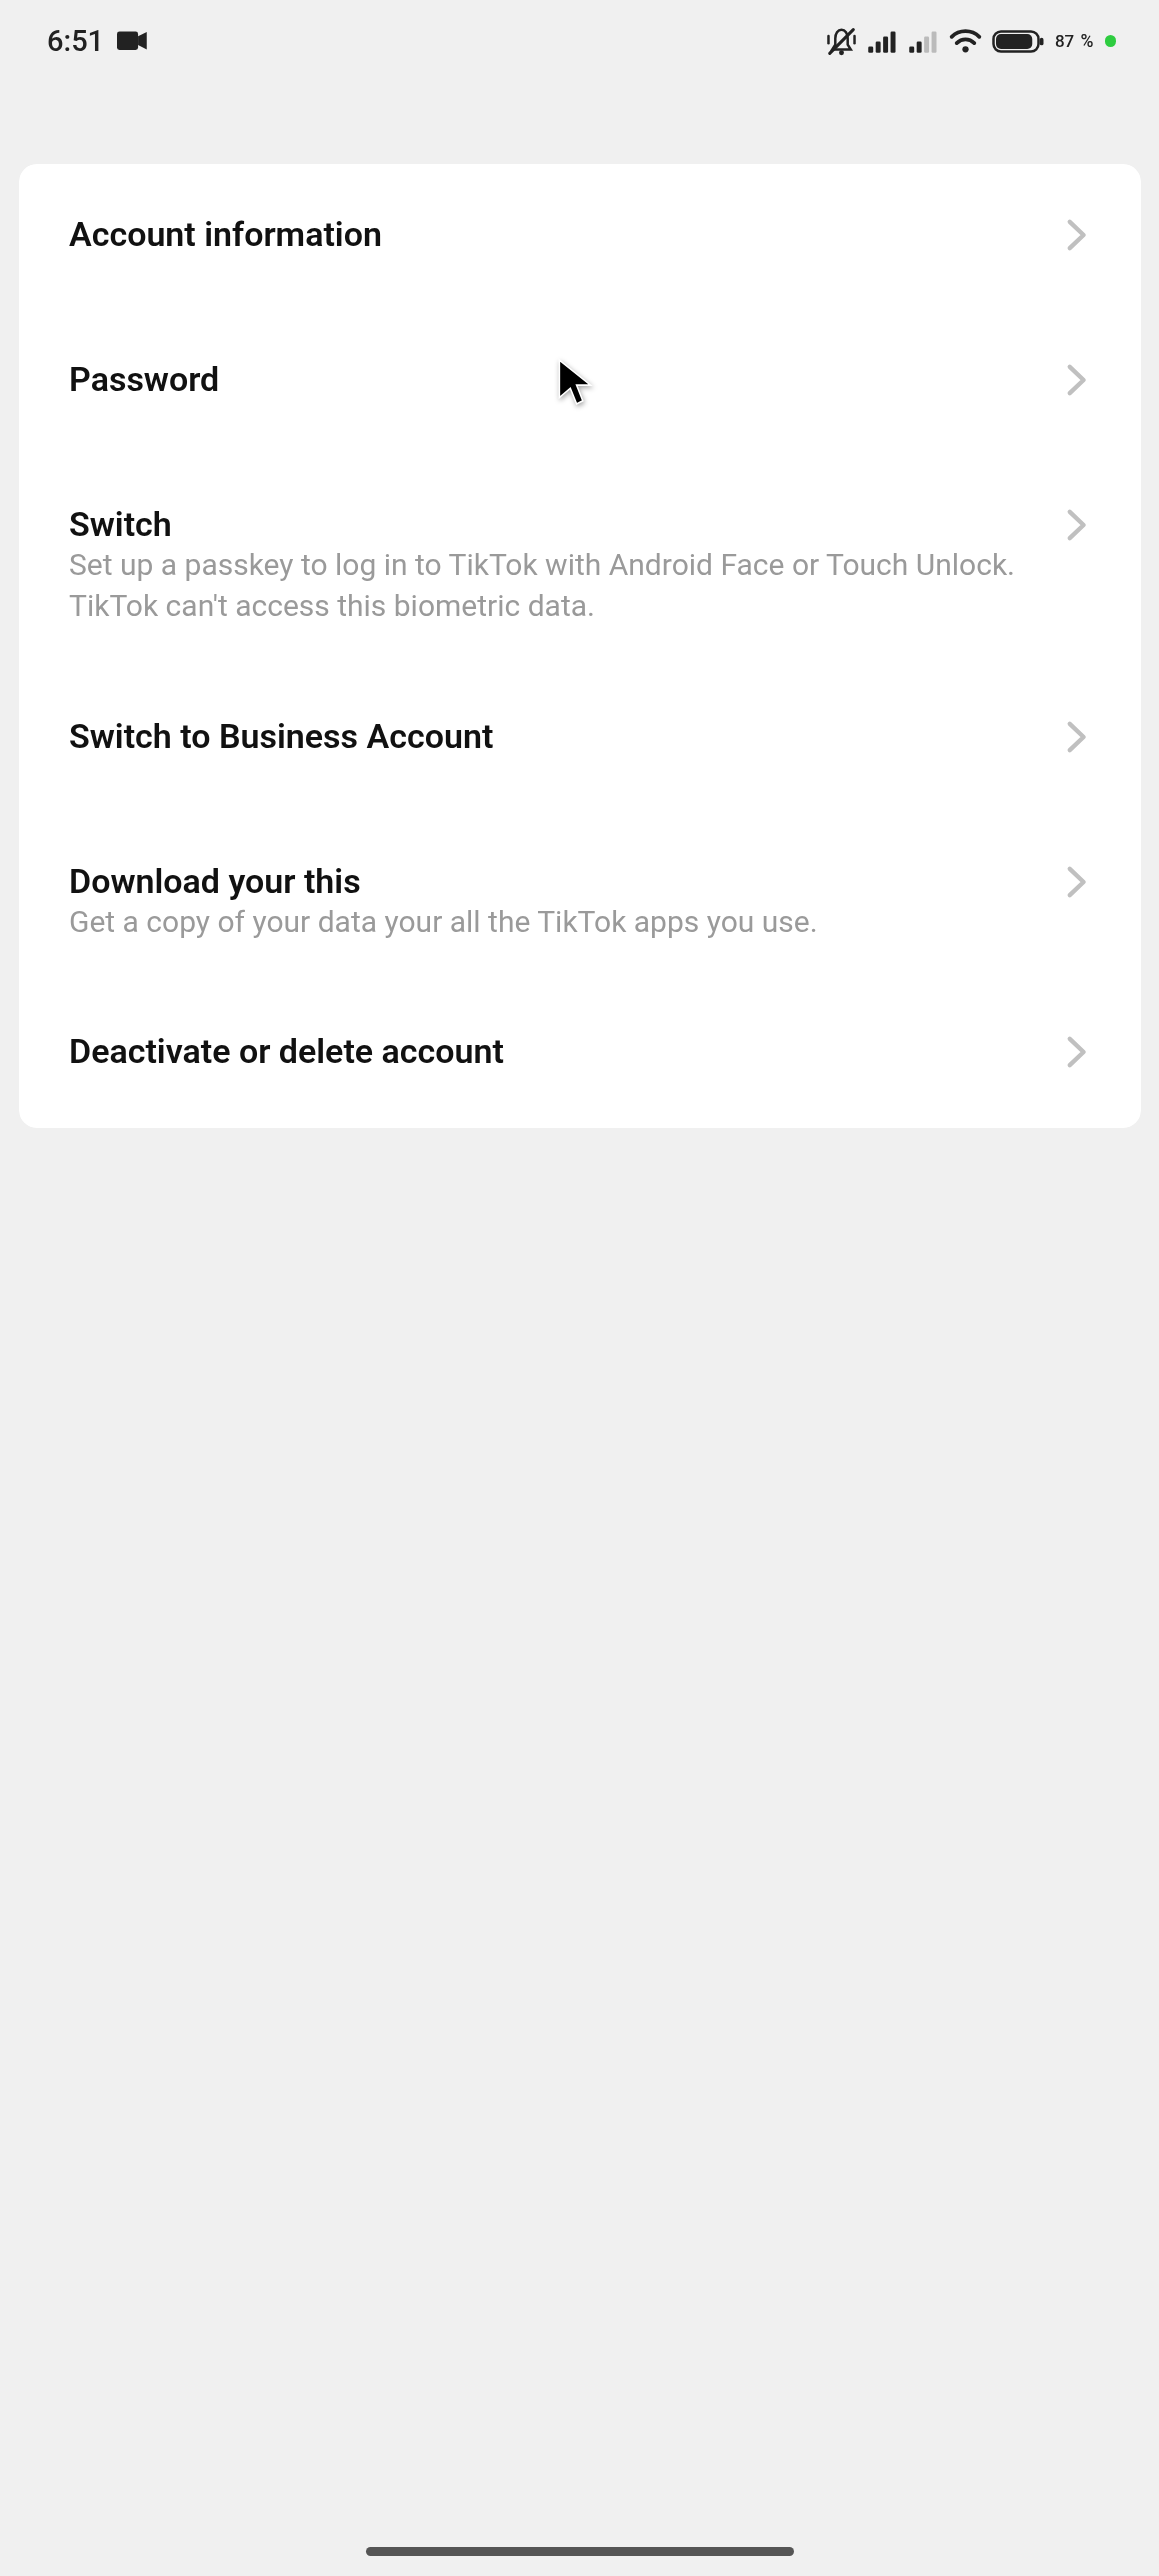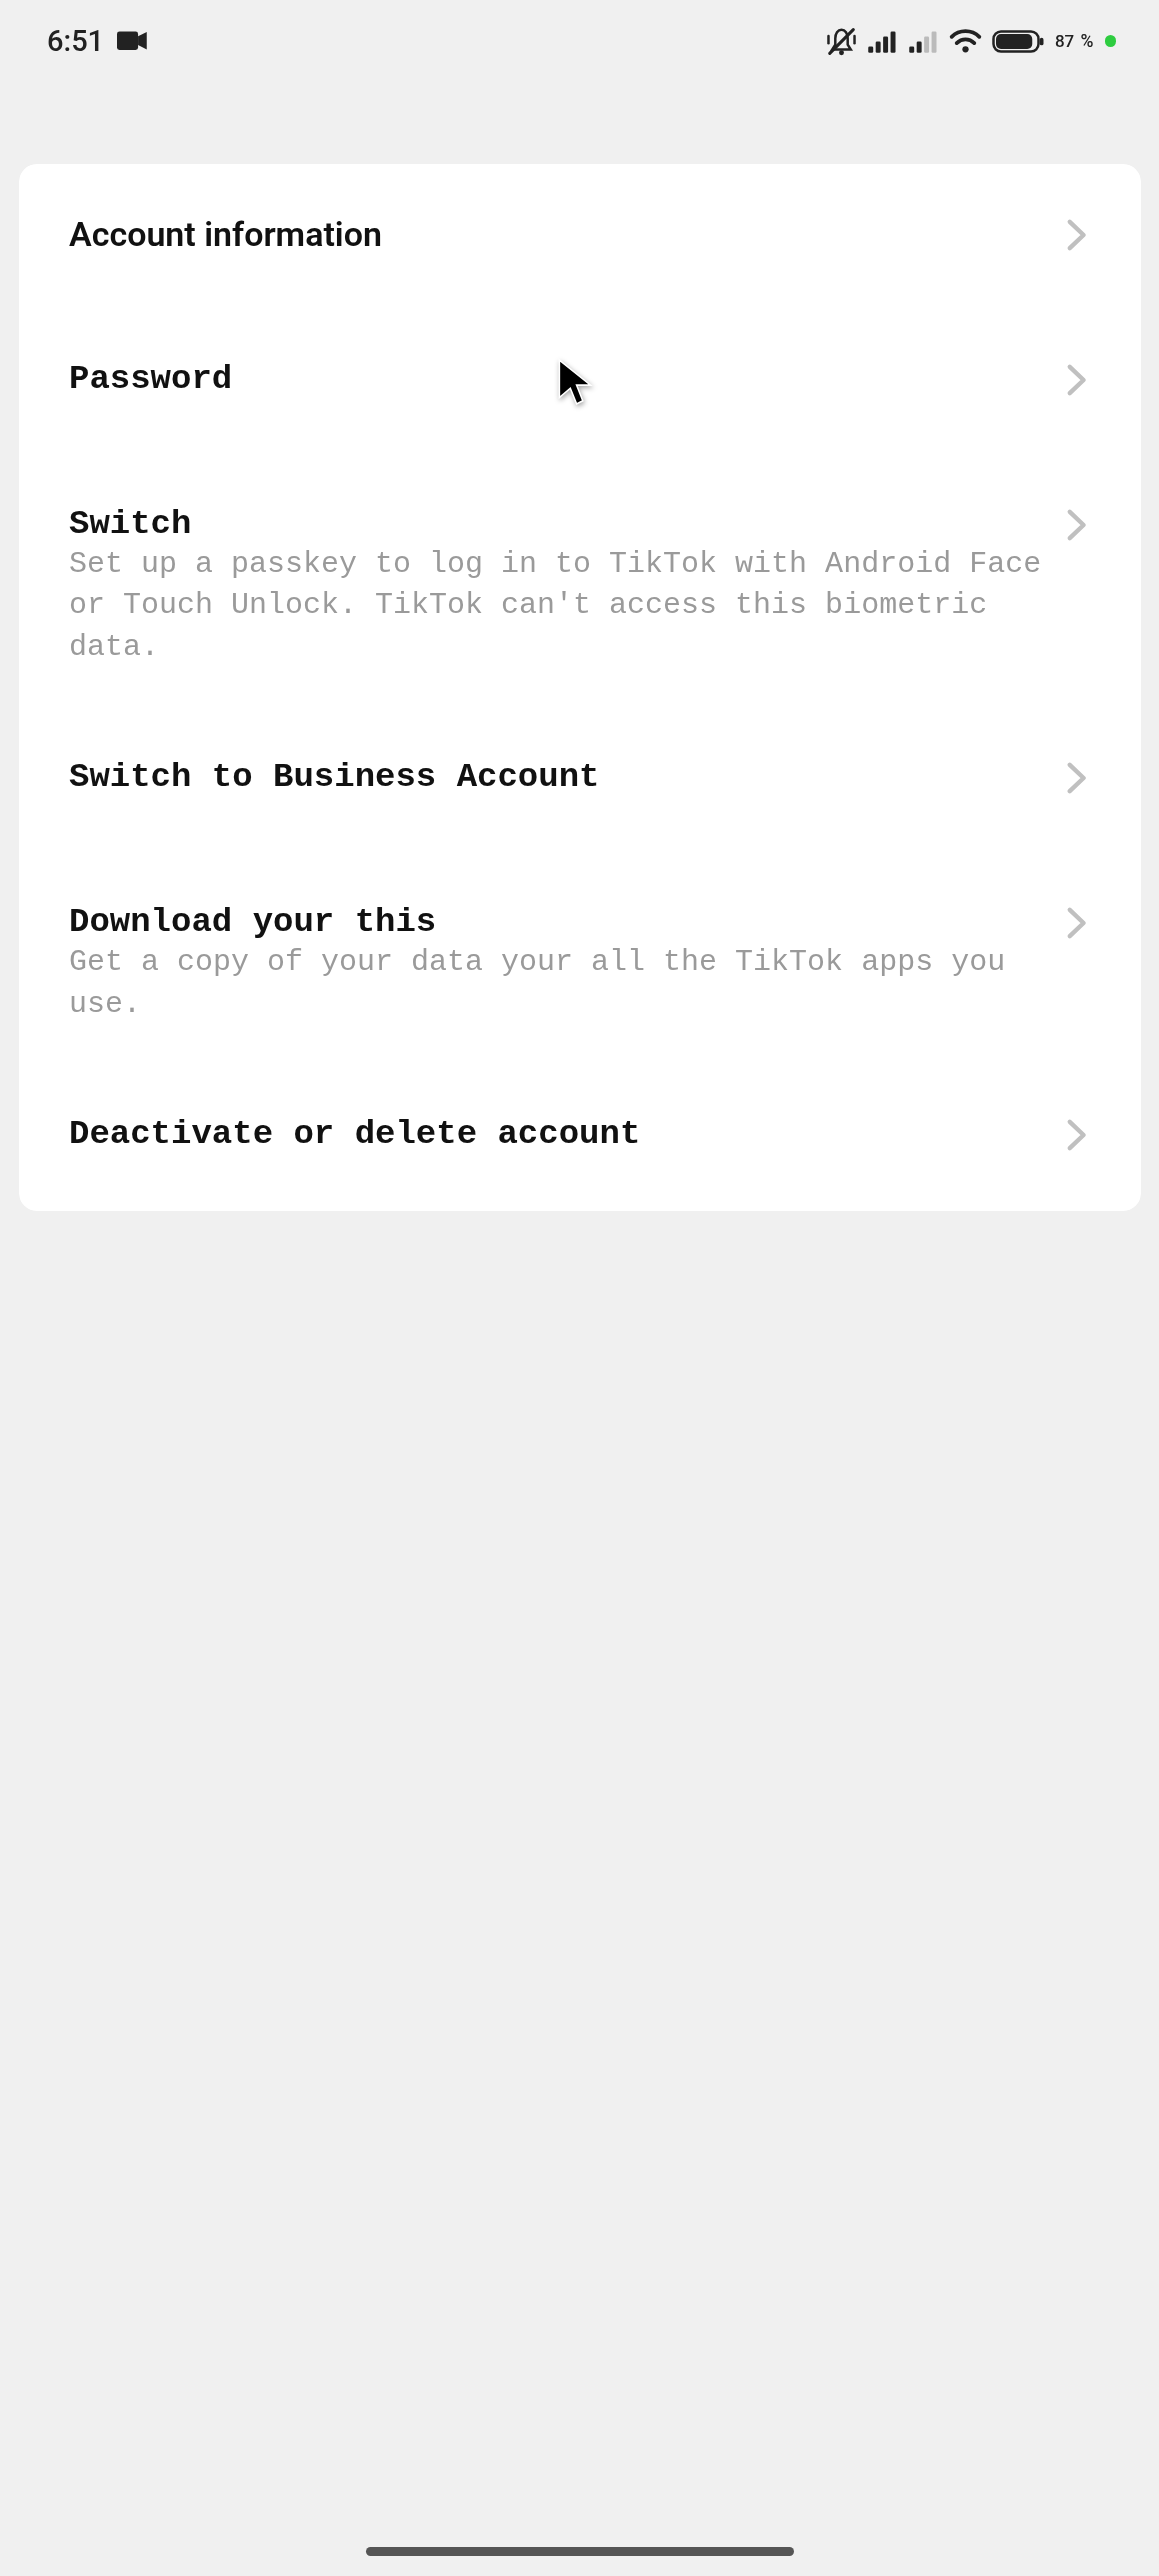--- a/index.html
+++ b/index.html
@@ -109,21 +109,21 @@
     box-sizing: border-box;
     box-shadow: 0 0 0.6px rgba(0,0,0,.07);
   }
 
   .row {
     position: relative;
     display: flex;
     flex-direction: column;
     cursor: pointer;
   }
-  .row + .row { margin-top: 107px; font-family: Liberation Mono, monospace; }
+  .row + .row { margin-top: 107px; }
   .row.has-sub + .row { margin-top: 91px; }
 
   .row-line {
     display: flex;
     align-items: flex-start;
     justify-content: space-between;
   }
   .row-label {
     font-size: 34px;
     font-weight: 600;

